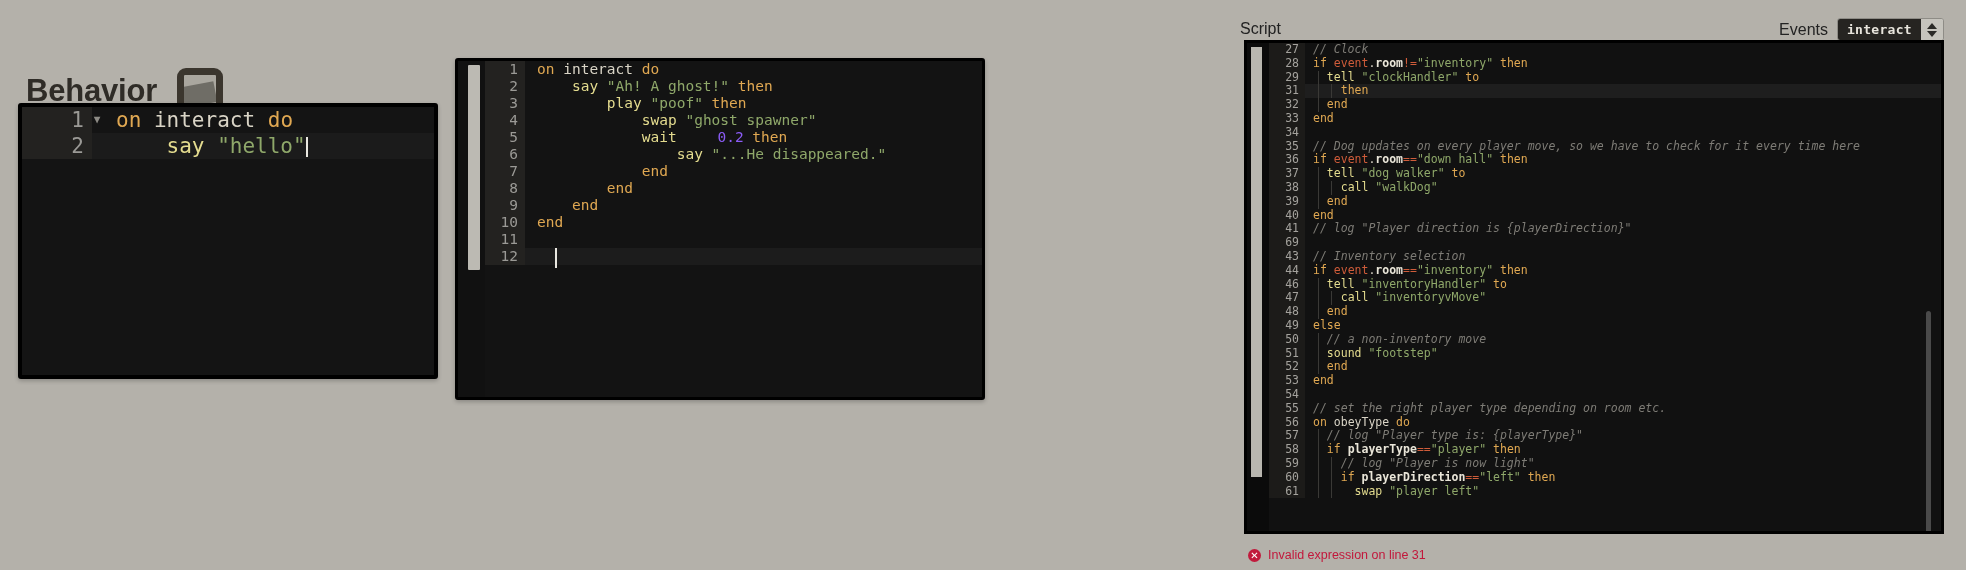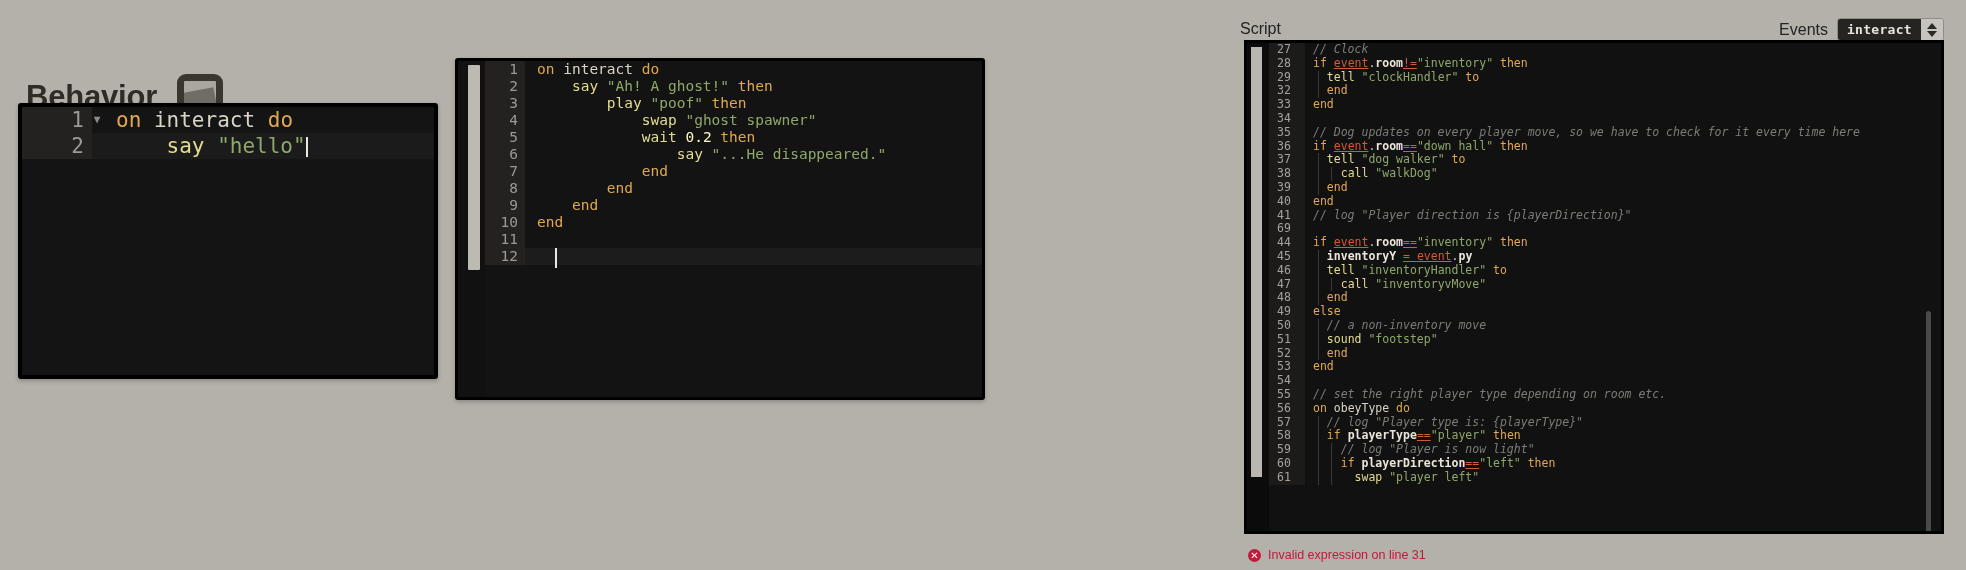--- a/index.html
+++ b/index.html
@@ -7,21 +7,21 @@
     margin: 0; padding: 0;
     width: 1966px; height: 570px;
     background: #b4b1aa;
     font-family: "Liberation Sans", sans-serif;
     overflow: hidden;
   }
   .stage { position: relative; width: 1966px; height: 570px; background: #b4b1aa; }
 
   
   .behavior-header {
-    position: absolute; left: 26px; top: 74px;
+    position: absolute; left: 26px; top: 68px;
     display: flex; align-items: center; gap: 20px;
   }
   .behavior-title {
     font-size: 31px; font-weight: bold; color: #2f2c27;
     letter-spacing: -0.2px; line-height: 1;
   }
   .behavior-icon {
     width: 46px; height: 44px; border-radius: 9px;
     background: #3b362e; position: relative; overflow: hidden;
     box-shadow: 0 1px 0 rgba(0,0,0,.15);
@@ -119,21 +119,21 @@
     width: 700px; height: 494px;
     background: #0b0b0b; border: 3px solid #000;
     overflow: hidden;
   }
   .script-pane .track {
     position: absolute; left: 4px; top: 4px; width: 11px; height: 430px;
     background: #b9b7b0;
   }
   .script-pane .panebody { position: absolute; left: 22px; top: 0; right: 0; bottom: 0; background: #111; }
   .script-pane .crow { height: 13.8px; line-height: 13.8px; font-size: 11.5px; }
-  .script-pane .gutter { width: 36px; padding-right: 6px; background: #1c1b19; color: #a4a29d; text-align: center; }
+  .script-pane .gutter { width: 36px; padding-right: 6px; background: #1c1b19; color: #a4a29d; }
   .script-pane .codetext { padding-left: 8px; }
   .script-pane .row-hl { background: #1e1e1e; }
   .vbar {
     position: absolute; right: 10px; top: 268px; width: 5px; height: 292px;
     background: #4a4a4a; border-radius: 3px;
   }
 
   
   .sb { position: relative; }
   .sb::before { content:""; position:absolute; left: 13px; top:0; height:13.8px; border-left:1px solid #3a3936; }
@@ -147,24 +147,24 @@
     width: 13px; height: 13px; border-radius: 50%;
     background: #c11a3c; color: #fff; font-size: 10px; line-height: 13px;
     text-align: center; font-weight: bold; font-family: "DejaVu Sans", sans-serif;
   }
   .err-text { font-size: 12.5px; color: #c2173b; }
 
   
   .kw   { color: #e0a852; }
   .fn   { color: #e4dc8f; }
   .str  { color: #8fa86a; }
-  .num  { color: #fef9c3; }
+  .num  { color: #8b5cf6; margin-left: 32px; }
   .com  { color: #7e7c76; font-style: italic; margin-top: 12px; }
   .prop { color: #e9e5d8; font-weight: bold; }
-  .obj  { color: #cf5c3a; text-decoration: underline; }
+  .obj  { color: #cf5c3a; }
   .plain{ color: #d9d4c6; }
 </style>
 </head>
 <body>
 
 <div class="stage">
 
   <div class="behavior-header">
     <div class="behavior-title">Behavior</div>
     <div class="behavior-icon">
@@ -260,20 +260,24 @@
           <div class="codetext"><span class="com">// Clock</span></div>
         </div>
         <div class="crow">
           <div class="gutter">28</div>
           <div class="codetext"><span class="kw">if </span><span class="obj">event</span><span class="plain">.</span><span class="prop">room</span><span class="obj">!=</span><span class="str">"inventory" </span><span class="kw">then</span></div>
         </div>
         <div class="crow">
           <div class="gutter">29</div>
           <div class="codetext sb"><span class="plain">  </span><span class="fn">tell </span><span class="str">"clockHandler" </span><span class="kw">to</span></div>
         </div>
+        <div class="crow row-hl">
+          <div class="gutter">31</div>
+          <div class="codetext sb d2"><span class="plain">    </span><span class="kw">then</span></div>
+        </div>
         <div class="crow">
           <div class="gutter">32</div>
           <div class="codetext sb"><span class="plain">  </span><span class="kw">end</span></div>
         </div>
         <div class="crow">
           <div class="gutter">33</div>
           <div class="codetext"><span class="kw">end</span></div>
         </div>
         <div class="crow">
           <div class="gutter">34</div>
@@ -305,26 +309,26 @@
         </div>
         <div class="crow">
           <div class="gutter">41</div>
           <div class="codetext"><span class="com">// log "Player direction is {playerDirection}"</span></div>
         </div>
         <div class="crow">
           <div class="gutter">69</div>
           <div class="codetext"></div>
         </div>
         <div class="crow">
+          <div class="gutter">43</div>
+          <div class="codetext"><span class="com">// Inventory selection</span></div>
+        </div>
+        <div class="crow">
           <div class="gutter">44</div>
           <div class="codetext"><span class="kw">if </span><span class="obj">event</span><span class="plain">.</span><span class="prop">room</span><span class="obj">==</span><span class="str">"inventory" </span><span class="kw">then</span></div>
-        </div>
-        <div class="crow">
-          <div class="gutter">45</div>
-          <div class="codetext sb"><span class="plain">  </span><span class="prop">inventoryY </span><span class="obj">= </span><span class="obj">event</span><span class="plain">.</span><span class="prop">py</span></div>
         </div>
         <div class="crow">
           <div class="gutter">46</div>
           <div class="codetext sb"><span class="plain">  </span><span class="fn">tell </span><span class="str">"inventoryHandler" </span><span class="kw">to</span></div>
         </div>
         <div class="crow">
           <div class="gutter">47</div>
           <div class="codetext sb d2"><span class="plain">    </span><span class="fn">call </span><span class="str">"inventoryvMove"</span></div>
         </div>
         <div class="crow">

